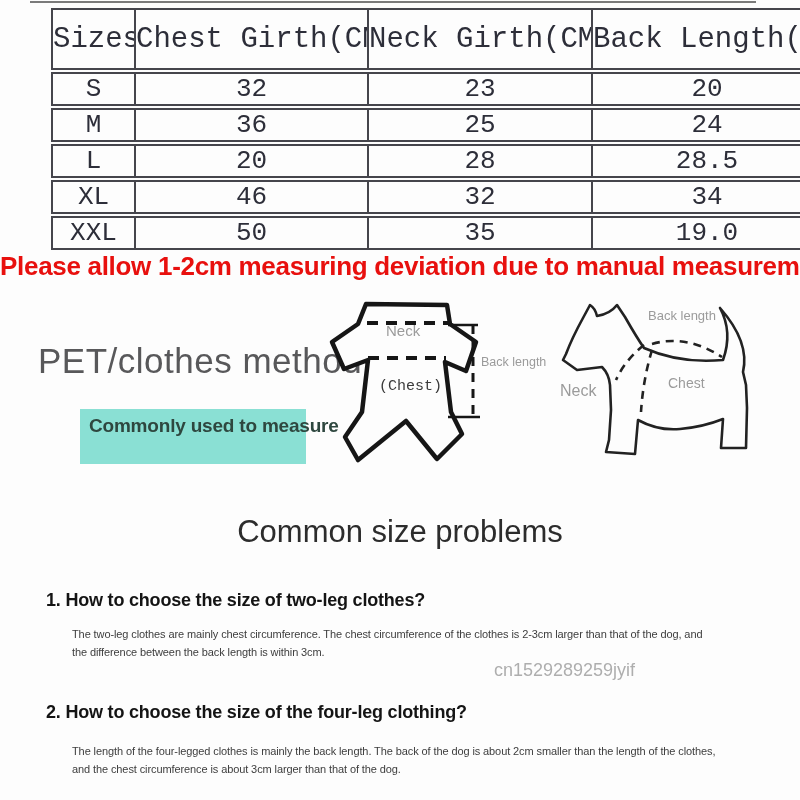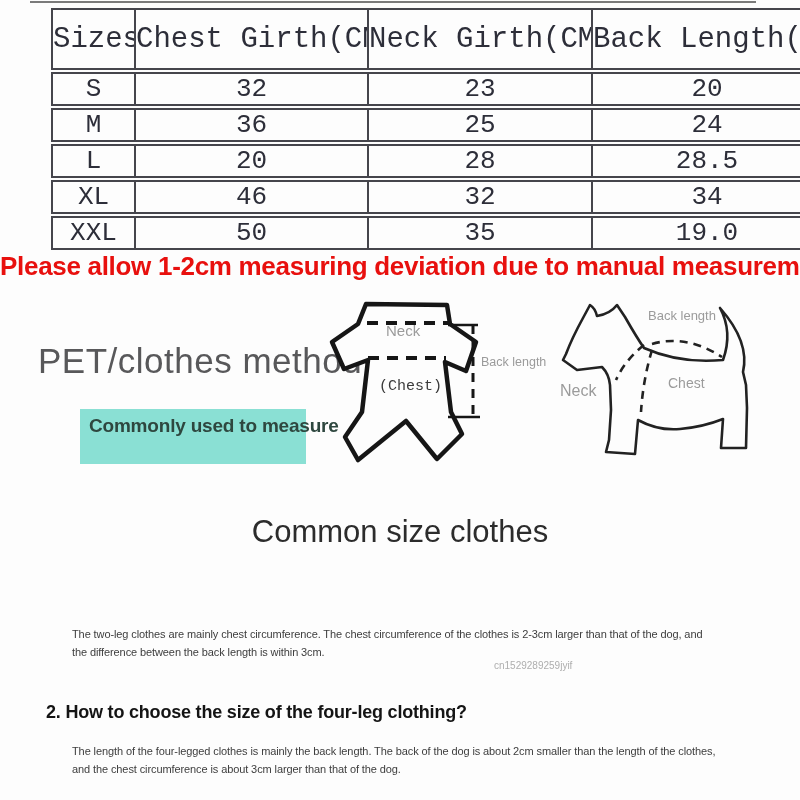--- a/index.html
+++ b/index.html
@@ -43,21 +43,21 @@
 
   .faq-title { position:absolute; left:0; top:514px; width:100%; text-align:center; font-size:31px; color:#2c2c2c; }
 
   .faq-q { position:absolute; left:46px; font-size:18px; font-weight:bold; color:#141414; letter-spacing:-0.2px; white-space:nowrap; }
   .faq-q.q1 { top:590px; }
   .faq-q.q2 { top:702px;text-align:center; }
   .faq-a { position:absolute; left:72px; font-size:11px; line-height:17.5px; color:#3d3d3d; letter-spacing:-0.1px; }
   .faq-a.a1 { top:626px; width:648px; }
   .faq-a.a2 { top:743px; width:662px; }
 
-  .watermark { position:absolute; left:494px; top:660px; font-size:10px; color:#aeaeae; }
+  .watermark { position:absolute; left:494px; top:660px; font-size:18px; color:#aeaeae; }
 
   svg text { font-family:"Liberation Sans", sans-serif; }
   .lbl-gray { fill:#9b9b9b; }
   .lbl-dark { fill:#3a3a3a; font-family:"Liberation Mono","DejaVu Sans Mono",monospace; }
 </style>
 </head>
 <body>
 
 <div class="page">
 
@@ -146,22 +146,23 @@
          Q140,74 104,58
          Q97,48 85,27 L77,15 Q70,24 57,26 Q55,18 50,15 Z" fill="#fdfdfd" stroke="#222222" stroke-width="2.6" stroke-linejoin="round"></path>
     <path d="M104,55 Q85,70 76,90" fill="none" stroke="#222222" stroke-width="2.6" stroke-dasharray="8 6"></path>
     <path d="M112,54 Q146,44 182,67" fill="none" stroke="#222222" stroke-width="2.6" stroke-dasharray="8 6"></path>
     <path d="M112,60 Q103,90 101,122" fill="none" stroke="#222222" stroke-width="2.6" stroke-dasharray="8 6"></path>
     <text x="108" y="30" font-size="13" class="lbl-gray">Back length</text>
     <text x="20" y="106" font-size="16" class="lbl-gray">Neck</text>
     <text x="128" y="98" font-size="14" class="lbl-gray">Chest</text>
   </svg>
 
-  <div class="faq-title">Common size clothes</div>
+  <div class="faq-title">Common size problems</div>
 
+  <div class="faq-q q1">1. How to choose the size of two-leg clothes?</div>
   <div class="faq-a a1">The two-leg clothes are mainly chest circumference. The chest circumference of the clothes is 2-3cm larger than that of the dog, and the difference between the back length is within 3cm.</div>
 
   <div class="watermark">cn1529289259jyif</div>
 
   <div class="faq-q q2">2. How to choose the size of the four-leg clothing?</div>
   <div class="faq-a a2">The length of the four-legged clothes is mainly the back length. The back of the dog is about 2cm smaller than the length of the clothes, and the chest circumference is about 3cm larger than that of the dog.</div>
 
 </div>
 
 </body></html>

